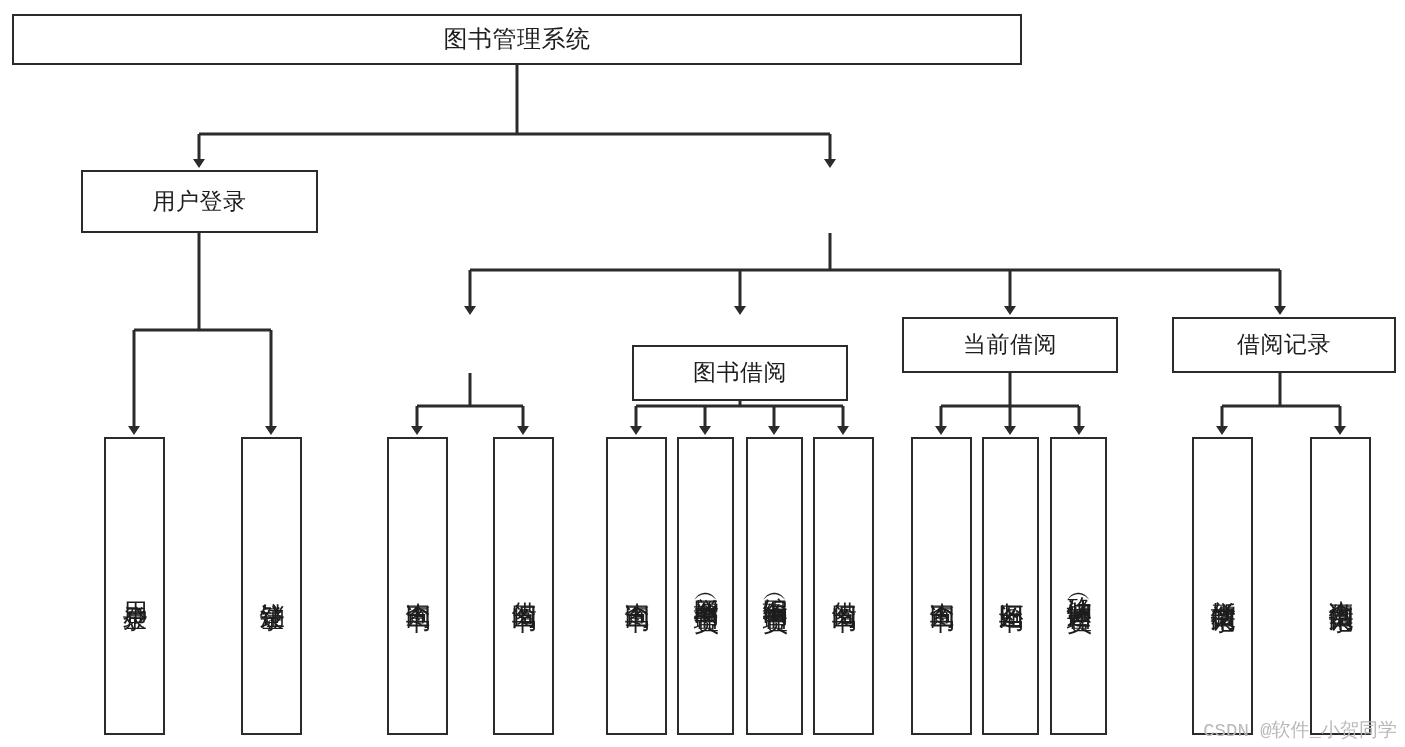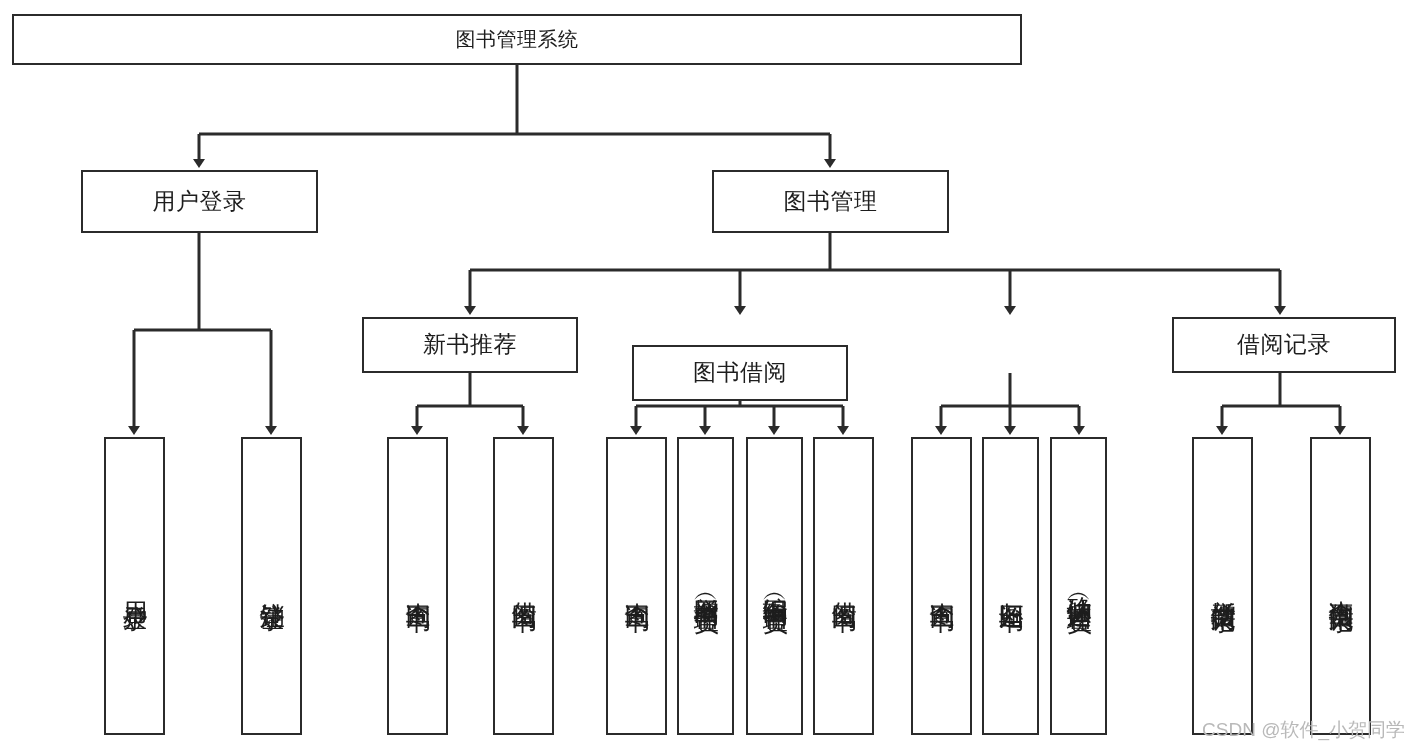--- a/index.html
+++ b/index.html
@@ -41,46 +41,46 @@
     text-align: center;
     line-height: 1.28;
     letter-spacing: 0.5px;
   }
   
   .node.horiz .label {
     font-size: 23px;
     white-space: nowrap;
   }
   .node.root .label {
-    font-size: 20px;
+    font-size: 24px;
   }
   
   .node.vert {
     align-items: center;
     justify-content: center;
   }
   .node.vert .label {
     writing-mode: vertical-rl;
     text-orientation: upright;
     font-size: 25px;
     line-height: 1.22;
     letter-spacing: 2px;
     max-height: 100%;
     white-space: normal;
   }
   
   #watermark {
     position: absolute;
-    right: 0;
+    right: 8px;
     bottom: 4px;
     font-size: 19px;
     color: #b9b9b9;
     z-index: 5;
     white-space: nowrap;
-    font-family: Liberation Sans, sans-serif;
+    font-family: Liberation Mono, monospace;
     text-align: right;
   }
 </style>
 </head>
 <body>
 
 <div id="canvas">
 
   <svg id="wires" viewBox="0 0 1405 747" xmlns="http://www.w3.org/2000/svg">
     <defs>
@@ -135,32 +135,29 @@
   </svg>
 
   <div class="node horiz root" style="left:12px; top:14px; width:1010px; height:51px;">
     <span class="label">图书管理系统</span>
   </div>
 
   <div class="node horiz" style="left:81px; top:170px; width:237px; height:63px;">
     <span class="label">用户登录</span>
   </div>
 
-  <div class="node horiz" style="left:712px; top:170px; width:237px; height:63px;">
-    <span class="label">图书管理</span>
-  </div>
-
-  <div class="node horiz" style="left:362px; top:317px; width:216px; height:56px;">
-    <span class="label">新书推荐</span>
-  </div>
+
 
   <div class="node horiz" style="left:632px; top:317px; width:216px; height:56px;margin-top:28px;">
     <span class="label">图书借阅</span>
   </div>
 
+  <div class="node horiz" style="left:902px; top:317px; width:216px; height:56px;">
+    <span class="label">当前借阅</span>
+  </div>
 
   <div class="node horiz" style="left:1172px; top:317px; width:224px; height:56px;">
     <span class="label">借阅记录</span>
   </div>
 
   <div class="node vert" style="left:104px; top:437px; width:61px; height:298px;">
     <span class="label">用户登录</span>
   </div>
   <div class="node vert" style="left:241px; top:437px; width:61px; height:298px;">
     <span class="label">注销登录</span>

